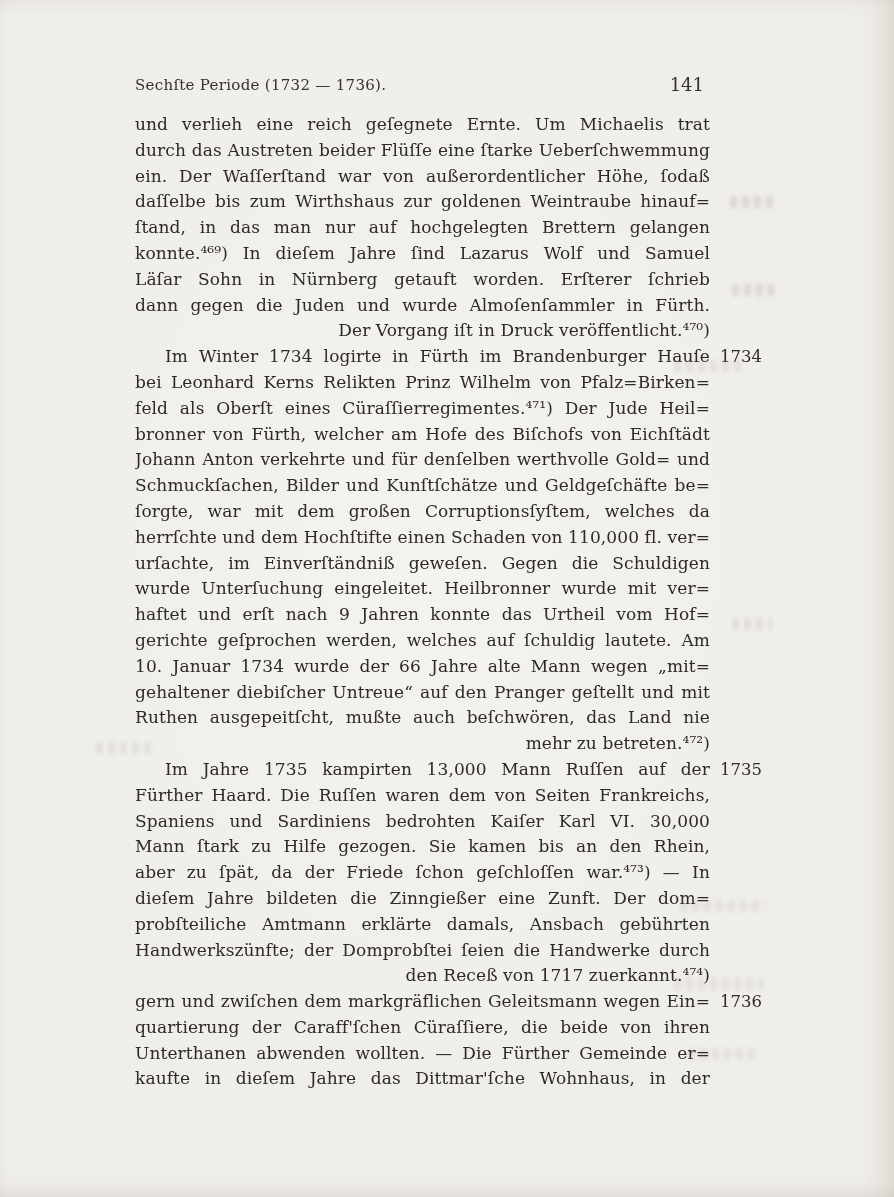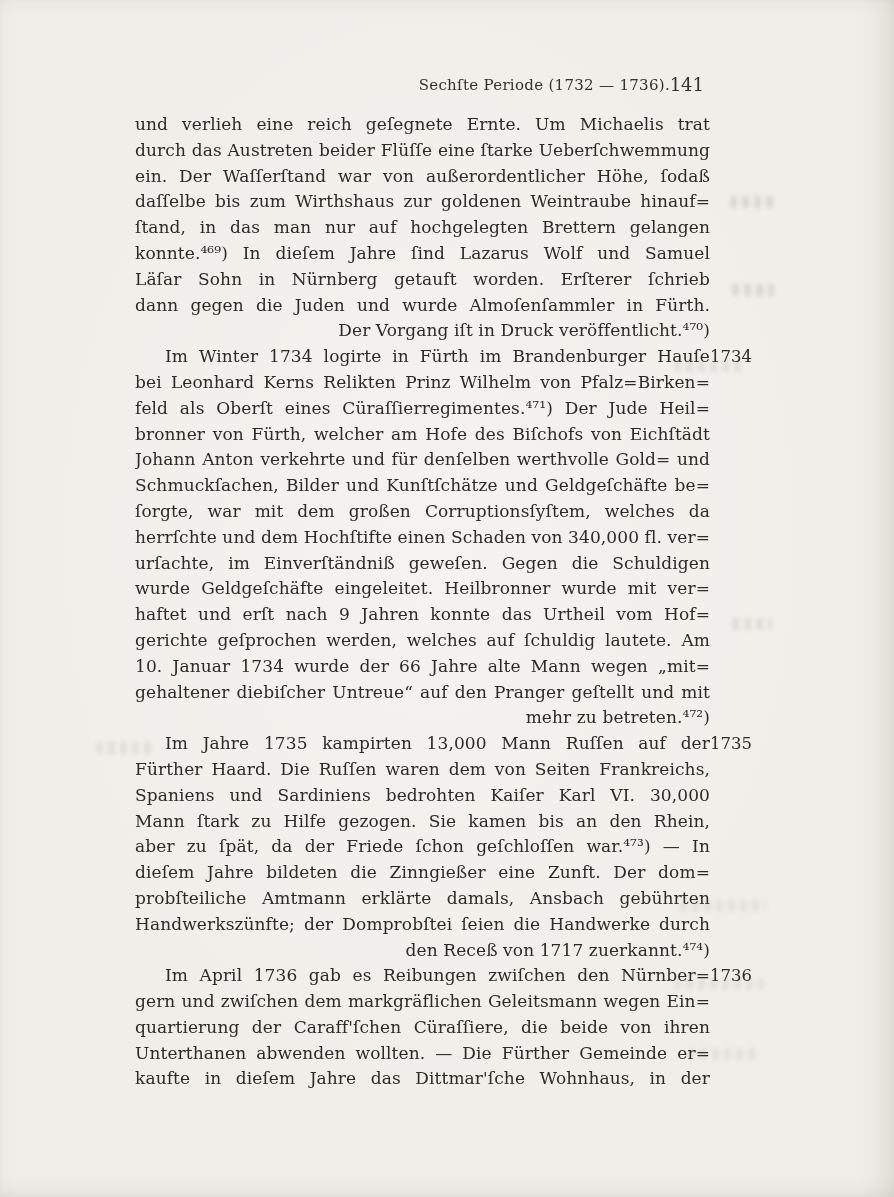--- a/index.html
+++ b/index.html
@@ -19,42 +19,42 @@
     box-shadow:
       inset -22px 0 38px -26px rgba(95,85,70,0.28),
       inset 12px 0 30px -28px rgba(95,85,70,0.18),
       inset 0 -18px 30px -26px rgba(95,85,70,0.20),
       inset 0 14px 26px -26px rgba(95,85,70,0.14);
   }
   .header{
     position:absolute;top:74px;left:135px;width:575px;height:22px;
   }
   .running-title{
-    position:absolute;left:0;right:40px;text-align:right;
+    position:absolute;left:0;right:40px;text-align:left;
     font-size:15px;line-height:22px;letter-spacing:0.3px;color:#35312d;
   }
   .page-number{
     position:absolute;right:6px;top:0;
     font-size:18px;line-height:22px;color:#35312d;
   }
   .text-block{
     position:absolute;top:112px;left:135px;width:575px;
     font-size:17px;
   }
   .paragraph{position:relative;}
   .line{
     height:25.8px;line-height:25.8px;overflow:hidden;
     text-align:right;white-space:normal;
     letter-spacing:0.1px;
   }
   .line.just{text-align:justify;}
   .line.just::after{content:"";display:inline-block;width:100%;height:0;}
   .line.indent{text-indent:30px;}
   .margin-year{
-    position:absolute;left:100%;top:0;
+    position:absolute;left:100%;margin-left:10px;top:0;
     line-height:25.8px;font-size:16.5px;white-space:nowrap;color:#302c28;
   }
   
   .smudge{
     position:absolute;height:12px;border-radius:3px;
     background:repeating-linear-gradient(90deg, rgba(110,100,88,0.16) 0 7px, rgba(110,100,88,0) 7px 12px);
     filter:blur(2px);
   }
   .s1{top:196px;right:118px;width:46px;}
   .s2{top:284px;right:120px;width:42px;}
@@ -89,44 +89,44 @@
       </div>
       <div class="paragraph">
         <span class="margin-year">1734</span>
         <div class="line just indent">Im Winter 1734 logirte in Fürth im Brandenburger Hauſe</div>
         <div class="line just">bei Leonhard Kerns Relikten Prinz Wilhelm von Pfalz=Birken=</div>
         <div class="line just">feld als Oberſt eines Cüraſſierregimentes.⁴⁷¹) Der Jude Heil=</div>
         <div class="line just">bronner von Fürth, welcher am Hofe des Biſchofs von Eichſtädt</div>
         <div class="line just">Johann Anton verkehrte und für denſelben werthvolle Gold= und</div>
         <div class="line just">Schmuckſachen, Bilder und Kunſtſchätze und Geldgeſchäfte be=</div>
         <div class="line just">ſorgte, war mit dem großen Corruptionsſyſtem, welches da</div>
-        <div class="line just">herrſchte und dem Hochſtifte einen Schaden von 340,000 fl. ver=</div>
+        <div class="line just">herrſchte und dem Hochſtifte einen Schaden von 110,000 fl. ver=</div>
         <div class="line just">urſachte, im Einverſtändniß geweſen. Gegen die Schuldigen</div>
-        <div class="line just">wurde Geldgeſchäfte eingeleitet. Heilbronner wurde mit ver=</div>
+        <div class="line just">wurde Unterſuchung eingeleitet. Heilbronner wurde mit ver=</div>
         <div class="line just">haftet und erſt nach 9 Jahren konnte das Urtheil vom Hof=</div>
         <div class="line just">gerichte geſprochen werden, welches auf ſchuldig lautete. Am</div>
         <div class="line just">10. Januar 1734 wurde der 66 Jahre alte Mann wegen „mit=</div>
         <div class="line just">gehaltener diebiſcher Untreue“ auf den Pranger geſtellt und mit</div>
+        <div class="line just">Ruthen ausgepeitſcht, mußte auch beſchwören, das Land nie</div>
         <div class="line">mehr zu betreten.⁴⁷²)</div>
       </div>
       <div class="paragraph">
         <span class="margin-year">1735</span>
         <div class="line just indent">Im Jahre 1735 kampirten 13,000 Mann Ruſſen auf der</div>
         <div class="line just">Fürther Haard. Die Ruſſen waren dem von Seiten Frankreichs,</div>
         <div class="line just">Spaniens und Sardiniens bedrohten Kaiſer Karl VI. 30,000</div>
         <div class="line just">Mann ſtark zu Hilfe gezogen. Sie kamen bis an den Rhein,</div>
         <div class="line just">aber zu ſpät, da der Friede ſchon geſchloſſen war.⁴⁷³) — In</div>
         <div class="line just">dieſem Jahre bildeten die Zinngießer eine Zunft. Der dom=</div>
         <div class="line just">probſteiliche Amtmann erklärte damals, Ansbach gebührten keine</div>
         <div class="line just">Handwerkszünfte; der Domprobſtei ſeien die Handwerke durch</div>
         <div class="line">den Receß von 1717 zuerkannt.⁴⁷⁴)</div>
       </div>
       <div class="paragraph">
         <span class="margin-year">1736</span>
-        <div class="line just indent">Im April 1736 gab es Reibungen zwiſchen den Nürnber=</div>
         <div class="line just">gern und zwiſchen dem markgräflichen Geleitsmann wegen Ein=</div>
         <div class="line just">quartierung der Caraff'ſchen Cüraſſiere, die beide von ihren</div>
         <div class="line just">Unterthanen abwenden wollten. — Die Fürther Gemeinde er=</div>
         <div class="line just">kaufte in dieſem Jahre das Dittmar'ſche Wohnhaus, in der</div>
       </div>
     </div>
 
   <div class="smudge s1"></div>
   <div class="smudge s2"></div>
   <div class="smudge s3"></div>

